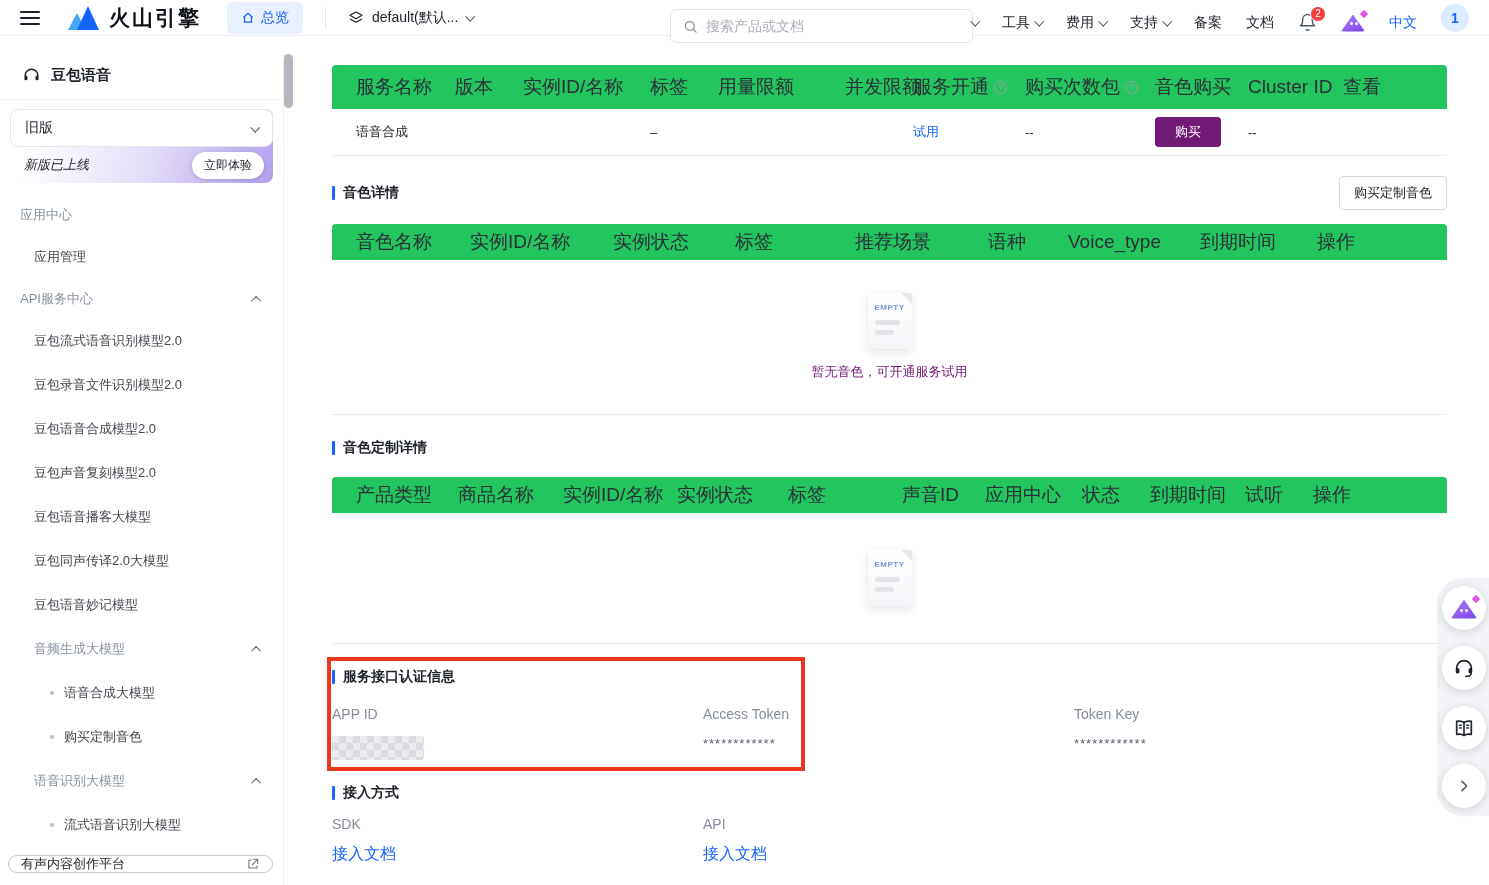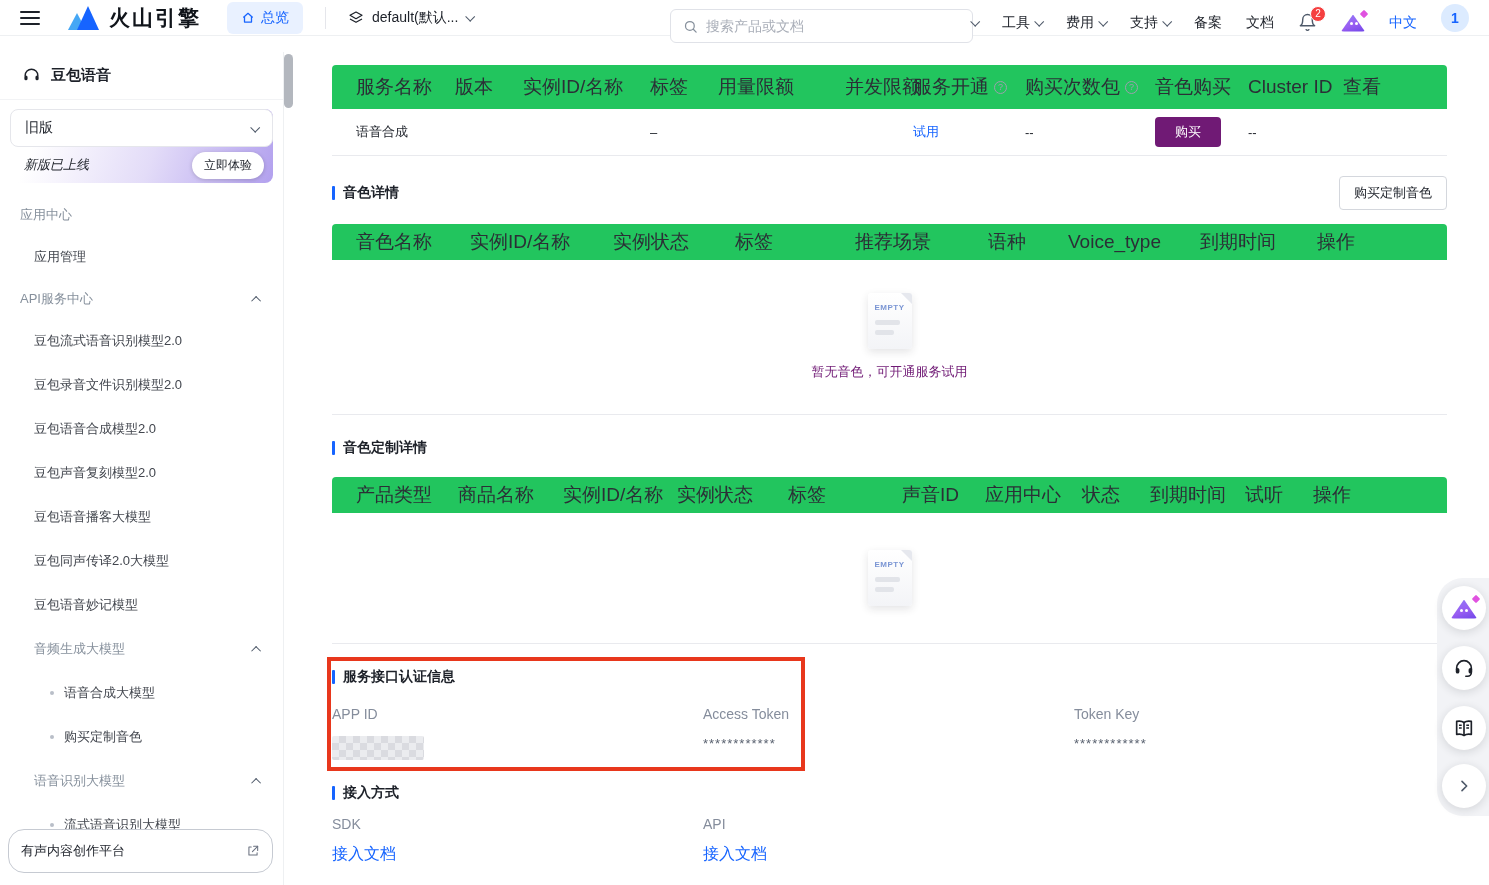--- a/index.html
+++ b/index.html
@@ -64,21 +64,21 @@
       box-shadow:0 1px 4px rgba(0,0,0,.18); cursor:pointer; font-family:inherit; }
   .sb-section { display:flex; align-items:center; justify-content:space-between; color:#86909c; font-size:13px;
       height:40px; padding:0 12px 0 10px; }
   .sb-section.first { margin-top:12px; }
   .sb-item { height:44px; display:flex; align-items:center; padding-left:24px; font-size:13px; color:#42464e; cursor:pointer; }
   .sb-sub-section { display:flex; align-items:center; justify-content:space-between; color:#86909c; font-size:13px;
       height:44px; padding:0 12px 0 24px; }
   .sb-bullet-item { height:44px; display:flex; align-items:center; gap:10px; padding-left:40px; font-size:13px;
       color:#42464e; cursor:pointer; }
   .dot { width:4px; height:4px; border-radius:50%; background:#b9bec8; flex:0 0 auto; }
-  .sb-bottom { position:absolute; left:8px; right:10px; bottom:12px; height:44px; border:1px solid #c6cad2;
+  .sb-bottom { position:absolute; left:8px; right:10px; bottom:12px; height:18px; border:1px solid #c6cad2;
       border-radius:16px; background:#fff; display:flex; align-items:center; justify-content:space-between;
       padding:0 12px; font-size:13px; z-index:6; cursor:pointer; }
   .sb-thumb { position:absolute; left:284px; top:54px; width:9px; height:54px; background:#b3b7be;
       border-radius:5px; z-index:40; }
 
   
   .main { position:absolute; top:52px; left:284px; right:0; bottom:0; background:#fff;
       padding:13px 42px 0 48px; overflow:hidden; }
   .thead { display:grid; background:#22c55e; border-radius:4px 4px 0 0; height:44px; align-items:center;
       font-size:19px; font-weight:400; color:#2b2f36; }

